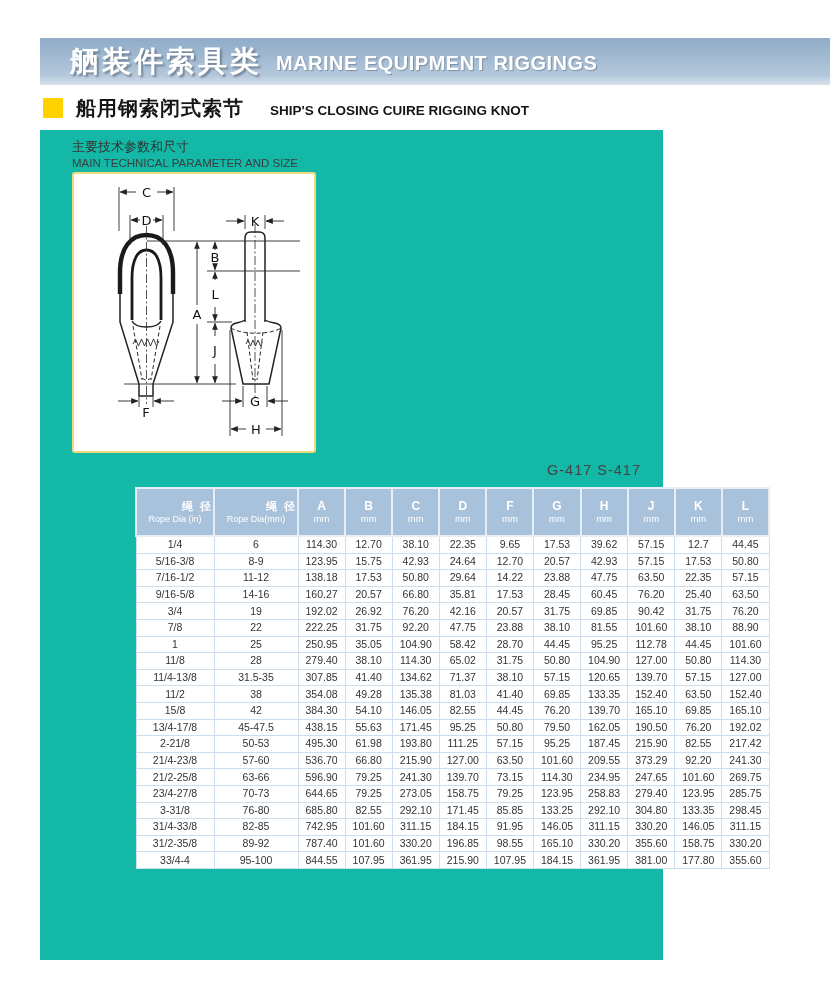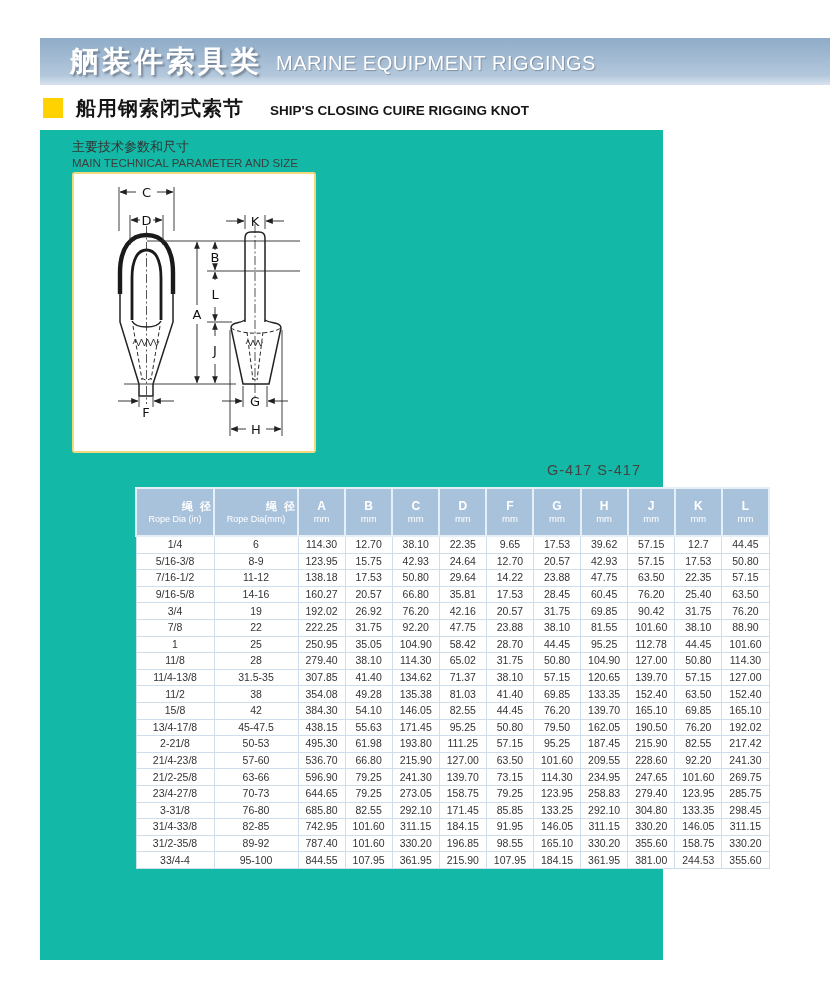--- a/index.html
+++ b/index.html
@@ -8,21 +8,21 @@
     font-family:"Liberation Sans", sans-serif; overflow:hidden;
   }
   
   .banner{
     position:absolute;left:40px;top:38px;width:812px;height:47px;box-sizing:border-box;
     background:linear-gradient(180deg,#90acc8 0%,#a3bbd3 45%,#b4c8dc 80%,#cddbe9 94%,#d9e3ee 100%);
     display:flex;align-items:center;padding-left:30px;
   }
   .banner-zh{font-size:29px;font-weight:bold;color:#ffffff;letter-spacing:3px;
     text-shadow:2px 2px 2px rgba(70,80,95,.55);white-space:nowrap;}
-  .banner-en{font-size:20px;font-weight:normal;color:#ffffff;margin-left:14px;margin-top:4px;
+  .banner-en{font-size:20px;font-weight:bold;color:#ffffff;margin-left:14px;margin-top:4px;
     letter-spacing:.5px;text-shadow:1px 1px 1px rgba(70,80,95,.45);white-space:nowrap;}
   
   .subhead{position:absolute;left:43px;top:95px;height:26px;display:flex;align-items:center;}
   .bullet{width:20px;height:20px;margin-right:13px;}
   .subhead-zh{font-size:20px;font-weight:bold;color:#151515;letter-spacing:1px;white-space:nowrap;}
   .subhead-en{font-size:13.5px;font-weight:bold;color:#151515;margin-left:26px;margin-top:4px;white-space:nowrap;}
   
   .panel{position:absolute;left:40px;top:130px;width:623px;height:830px;background:#14b8a6;}
   .params{position:absolute;left:32px;top:9px;line-height:16px;}
   .params-zh{font-size:13px;color:#333;}
@@ -439,21 +439,21 @@
         <tr>
           <td>21/4-23/8</td>
           <td>57-60</td>
           <td>536.70</td>
           <td>66.80</td>
           <td>215.90</td>
           <td>127.00</td>
           <td>63.50</td>
           <td>101.60</td>
           <td>209.55</td>
-          <td>228.60</td>
+          <td>373.29</td>
           <td>92.20</td>
           <td>241.30</td>
         </tr>
         <tr>
           <td>21/2-25/8</td>
           <td>63-66</td>
           <td>596.90</td>
           <td>79.25</td>
           <td>241.30</td>
           <td>139.70</td>
@@ -524,19 +524,19 @@
           <td>33/4-4</td>
           <td>95-100</td>
           <td>844.55</td>
           <td>107.95</td>
           <td>361.95</td>
           <td>215.90</td>
           <td>107.95</td>
           <td>184.15</td>
           <td>361.95</td>
           <td>381.00</td>
-          <td>244.53</td>
+          <td>177.80</td>
           <td>355.60</td>
         </tr>
       </tbody>
   </table>
 
 </div>
 
 </body></html>

